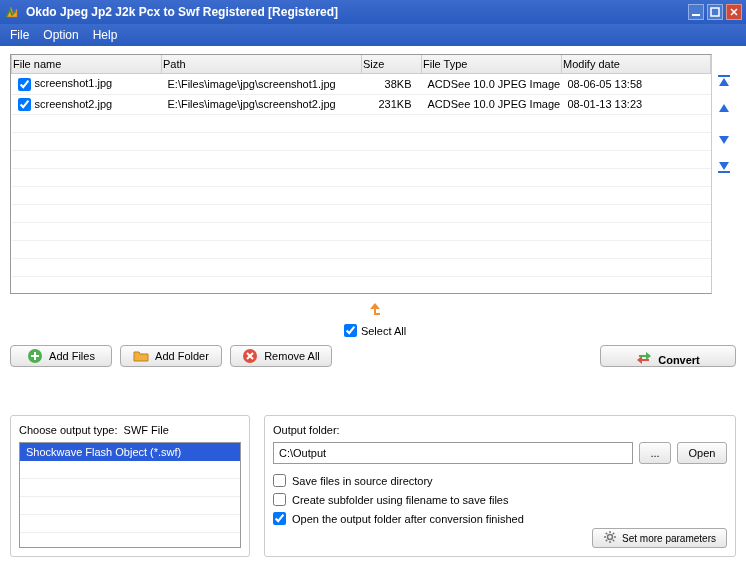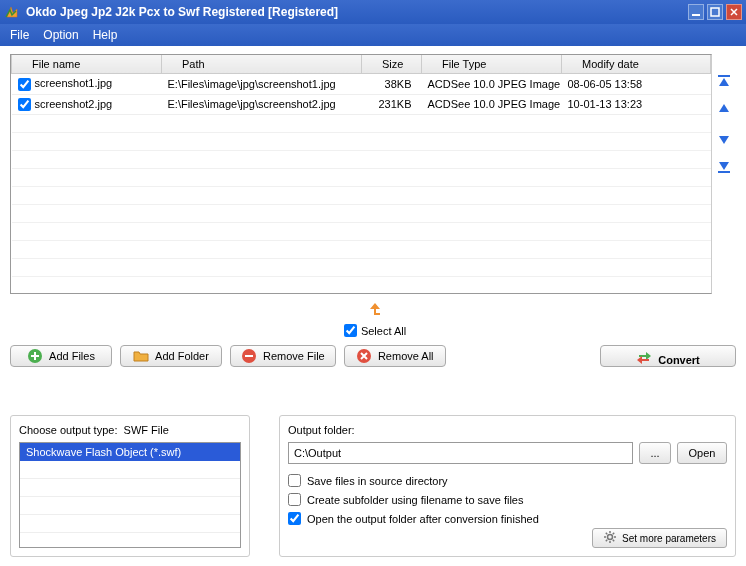--- a/index.html
+++ b/index.html
@@ -15,38 +15,38 @@
 .titlebar .close { background: #d04a3a; }
 
 .menubar { background: linear-gradient(#3b6bcc, #2a5bbf); height: 22px; display: flex; align-items: center; padding: 0 10px; color: #fff; font-size: 12px; }
 .menubar span { margin-right: 14px; cursor: pointer; }
 
 .content { padding: 8px 10px; background: #fff; }
 
 .filelist-wrap { display: flex; }
 .filelist { flex: 1; border: 1px solid #999; border-right: 1px solid #ccc; background: #fff; height: 240px; overflow: hidden; }
 .filelist table { width: 100%; border-collapse: collapse; table-layout: fixed; }
-.filelist th { background: linear-gradient(#f5f5f5, #e8e8e8); border: 1px solid #ccc; border-top: none; font-weight: normal; text-align: left; padding: 3px 20px; font-size: 11px; }
+.filelist th { background: linear-gradient(#f5f5f5, #e8e8e8); border: 1px solid #ccc; border-top: none; font-weight: normal; text-align: left; padding: 3px 1px; font-size: 11px; }
 .filelist td { border-bottom: 1px solid #eee; padding: 3px 6px; font-size: 11px; white-space: nowrap; overflow: hidden; }
 .filelist .empty-row td { height: 18px; border-bottom: 1px solid #f0f0f0; }
 .filelist input[type=checkbox] { margin-right: 4px; vertical-align: middle; }
 
 .side-arrows { width: 24px; display: flex; flex-direction: column; align-items: center; padding-top: 20px; gap: 12px; }
 .side-arrows .arr { width: 16px; height: 16px; cursor: pointer; }
 
 .selectall-row { display: flex; align-items: center; margin: 8px 0 8px 4px; gap: 8px; flex-direction: column; }
 .selectall-row .upicon { width: 16px; height: 14px; }
 
 .btn-row { display: flex; gap: 8px; margin-bottom: 10px; }
 .action-btn { flex: 0 0 auto; height: 22px; min-width: 102px; border: 1px solid #aaa; border-radius: 4px; background: linear-gradient(#fdfdfd, #e6e6e6); display: flex; align-items: center; justify-content: center; gap: 6px; cursor: pointer; font-size: 11px; padding: 0 10px; }
 .action-btn .ico { width: 16px; height: 16px; border-radius: 8px; display: inline-flex; align-items: center; justify-content: center; }
 .btn-row .spacer { flex: 1; }
 .convert-btn { min-width: 136px; font-weight: bold; align-items: flex-end; }
 
-.bottom { display: flex; gap: 29px; margin-top: 48px; }
+.bottom { display: flex; gap: 14px; margin-top: 48px; }
 .outtype { width: 240px; border: 1px solid #ccc; border-radius: 3px; padding: 8px; }
 .outtype-label { margin-bottom: 6px; }
 .outtype-list { border: 1px solid #999; background: #fff; height: 106px; }
 .outtype-list .sel { background: #2a5bd8; color: #fff; padding: 3px 6px; }
 .outtype-list .row { height: 18px; border-bottom: 1px solid #eee; }
 
 .outfolder { flex: 1; border: 1px solid #ccc; border-radius: 3px; padding: 8px; position: relative; }
 .outfolder-label { margin-bottom: 6px; }
 .folder-row { display: flex; gap: 6px; margin-bottom: 10px; }
 .folder-input { flex: 1; border: 1px solid #999; padding: 3px 5px; font-size: 11px; height: 22px; }
@@ -117,21 +117,21 @@
             <td class="col-path">E:\Files\image\jpg\screenshot1.jpg</td>
             <td class="col-size">38KB</td>
             <td class="col-type">ACDSee 10.0 JPEG Image</td>
             <td class="col-date">08-06-05 13:58</td>
           </tr>
           <tr>
             <td class="col-name"><input type="checkbox" checked="" style=""><span>screenshot2.jpg</span></td>
             <td class="col-path">E:\Files\image\jpg\screenshot2.jpg</td>
             <td class="col-size">231KB</td>
             <td class="col-type">ACDSee 10.0 JPEG Image</td>
-            <td class="col-date">10-01-13 13:23</td>
+            <td class="col-date">08-01-13 13:23</td>
           </tr>
           <tr class="empty-row">
               <td colspan="5"></td>
             </tr>
           <tr class="empty-row">
               <td colspan="5"></td>
             </tr>
           <tr class="empty-row">
               <td colspan="5"></td>
             </tr>
@@ -197,29 +197,20 @@
         </span>
       <span>Add Files</span>
     </div>
     <div class="action-btn">
       <span class="ico">
           <svg width="16" height="16">
             <path d="M1 4 L6 4 L7 6 L15 6 L15 13 L1 13 Z" fill="#f0b040" stroke="#c08020"></path>
           </svg>
         </span>
       <span>Add Folder</span>
-    </div>
-    <div class="action-btn">
-      <span class="ico">
-          <svg width="16" height="16">
-            <circle cx="8" cy="8" r="7" fill="#e05040"></circle>
-            <path d="M4 8 L12 8" stroke="#fff" stroke-width="2"></path>
-          </svg>
-        </span>
-      <span>Remove File</span>
     </div>
     <div class="action-btn">
       <span class="ico">
           <svg width="16" height="16">
             <circle cx="8" cy="8" r="7" fill="#e05040"></circle>
             <path d="M5 5 L11 11 M11 5 L5 11" stroke="#fff" stroke-width="2"></path>
           </svg>
         </span>
       <span>Remove All</span>
     </div>

